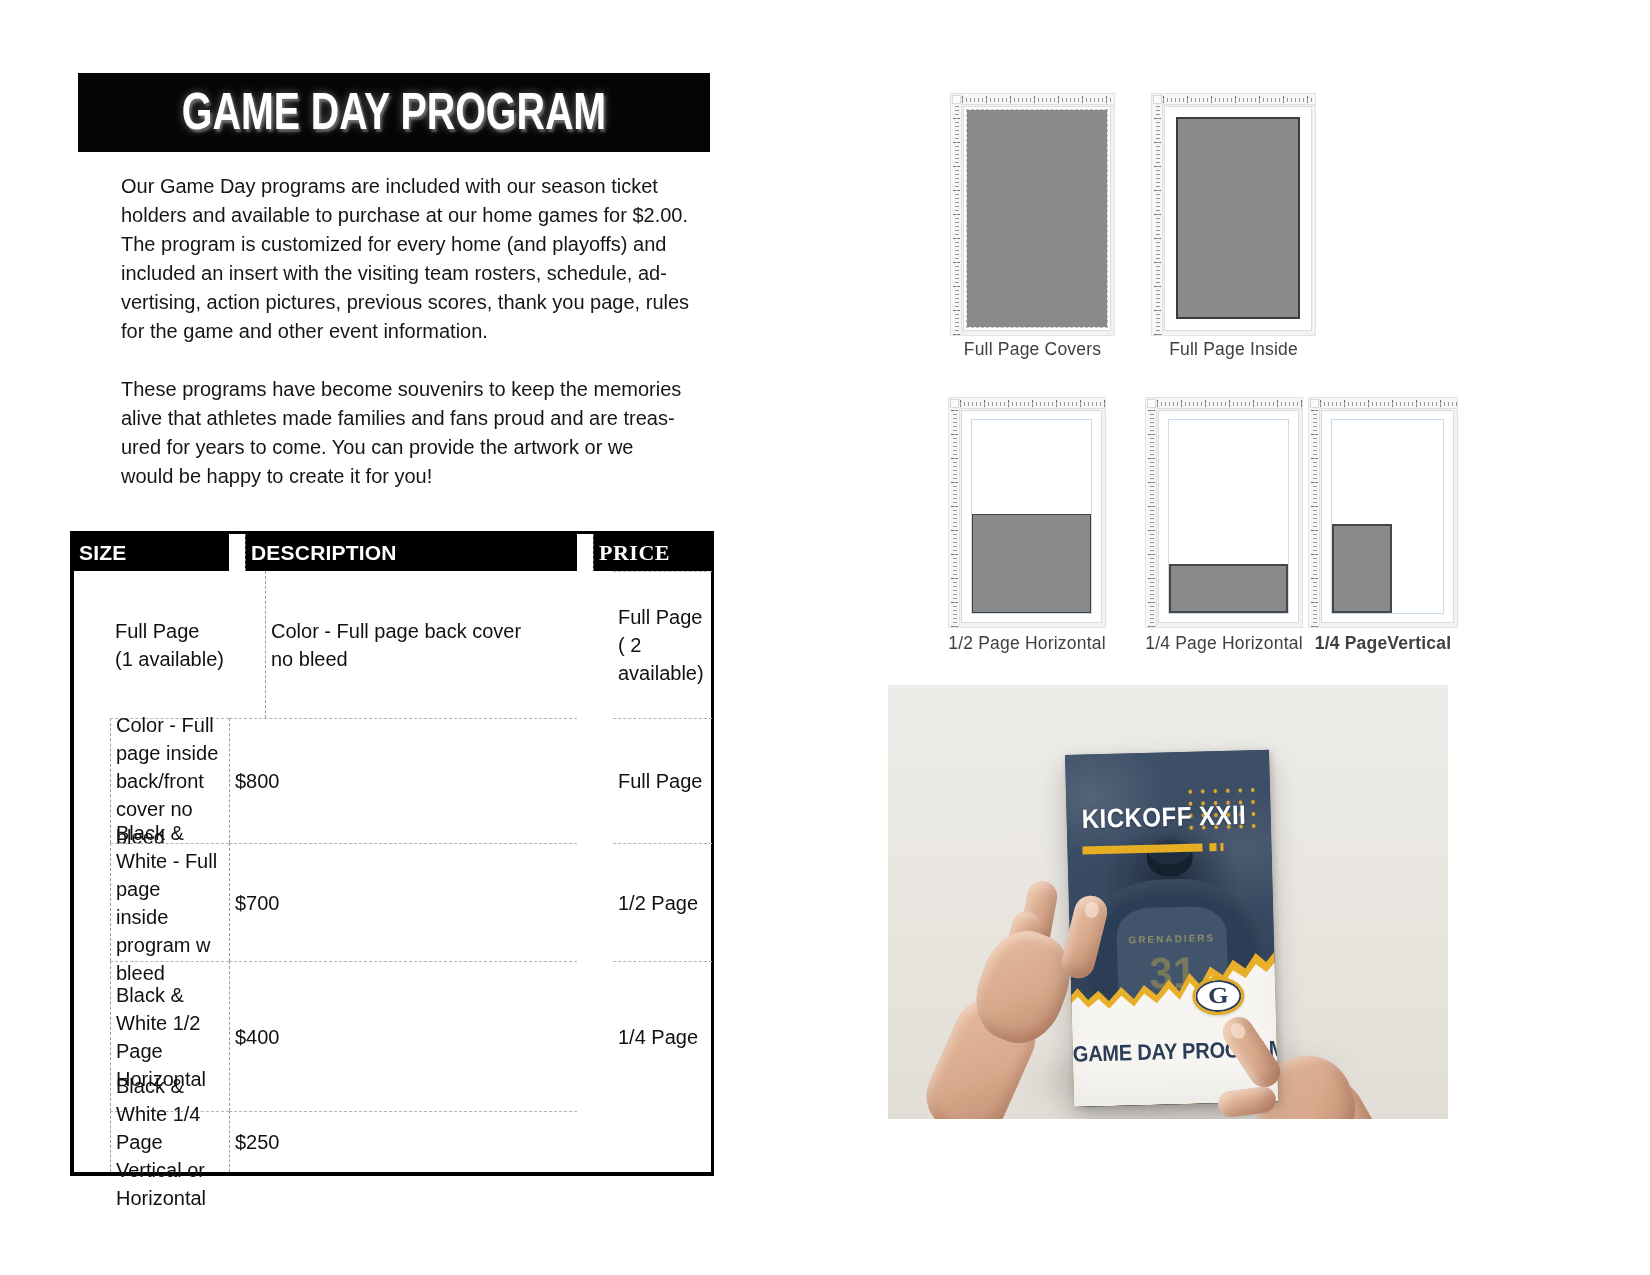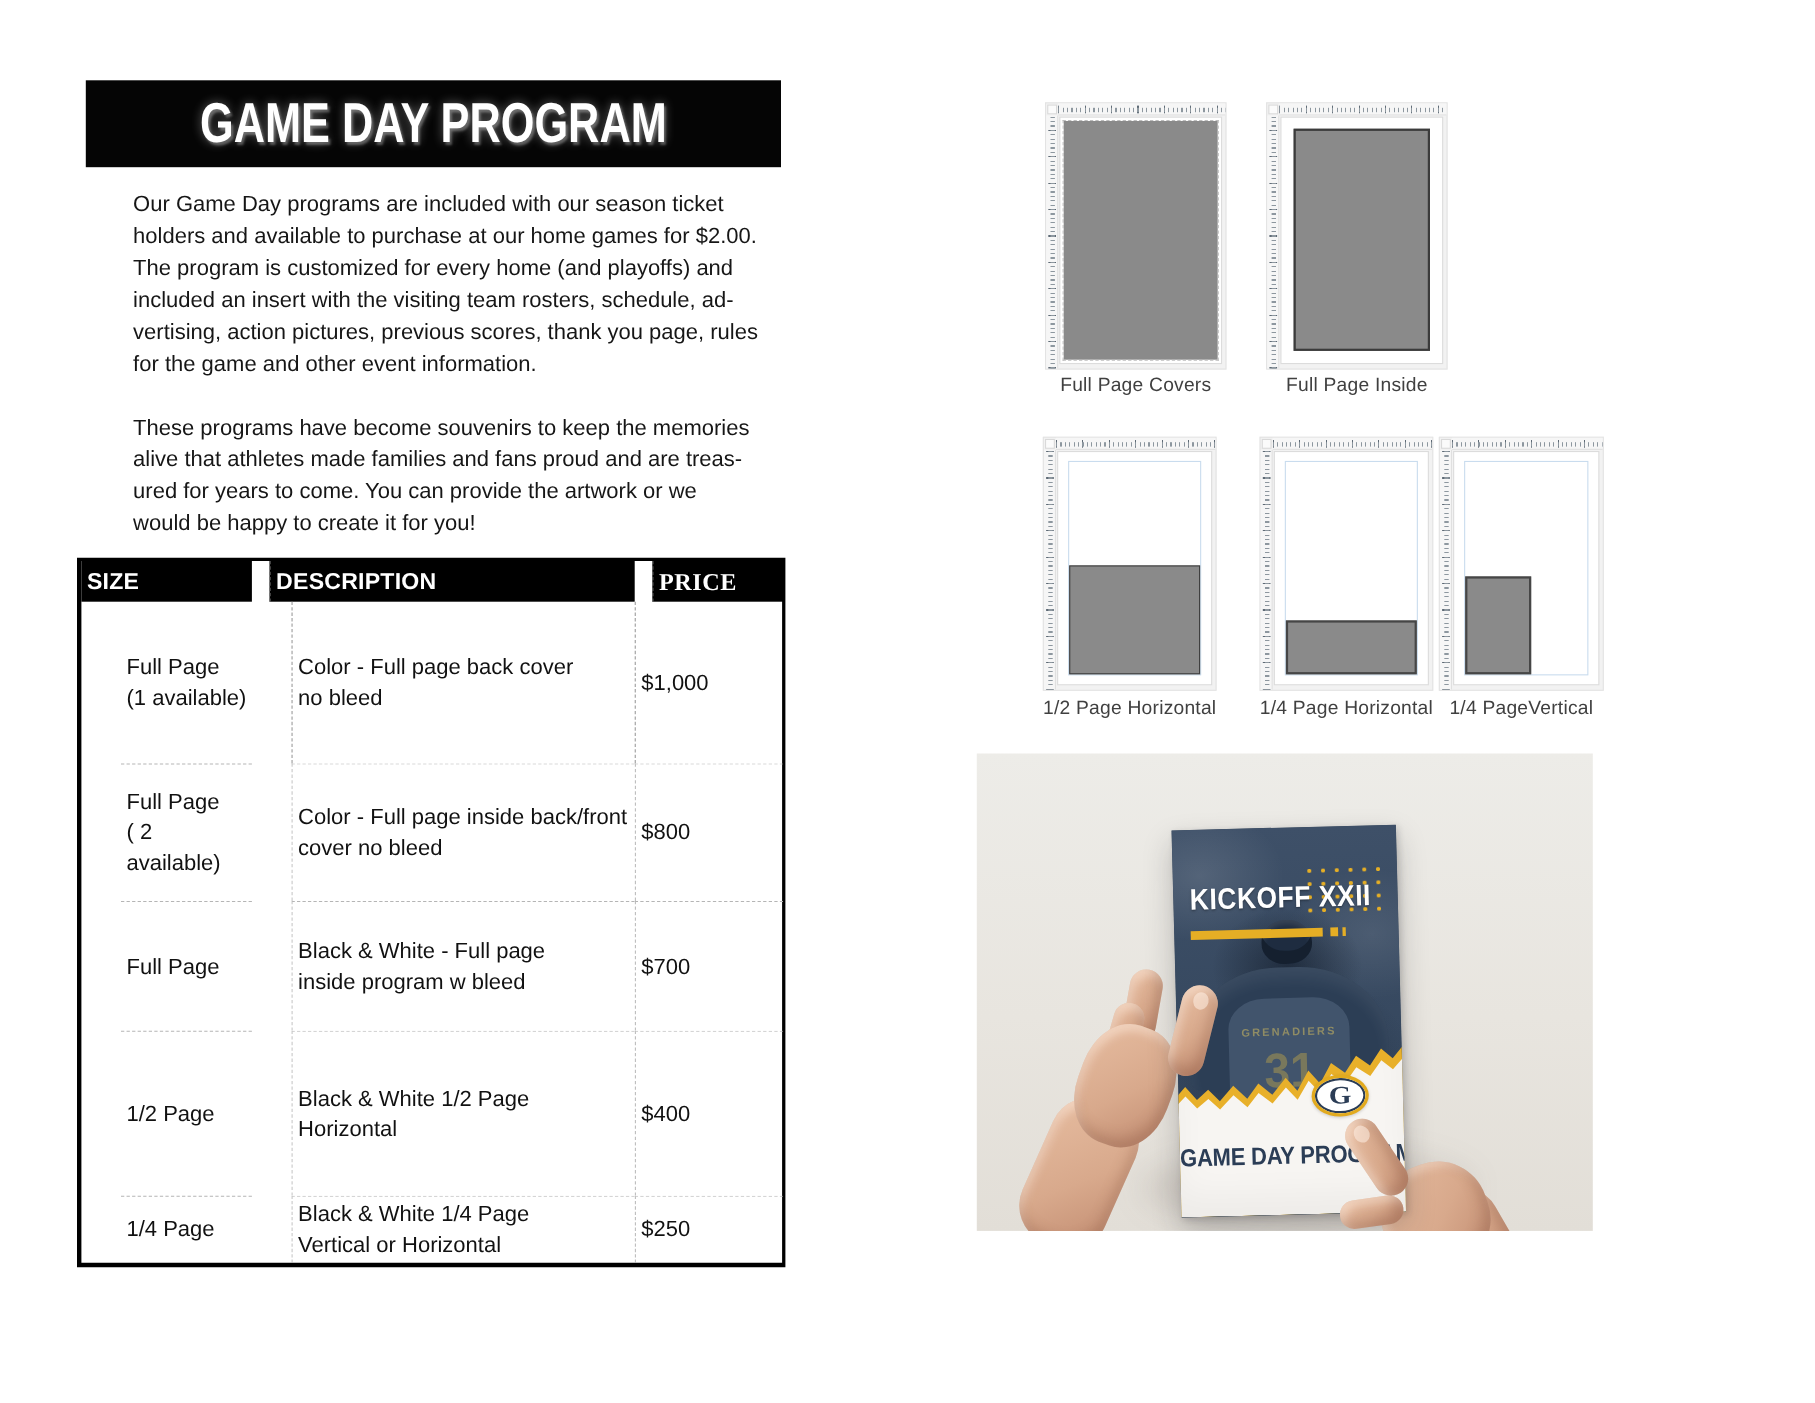--- a/index.html
+++ b/index.html
@@ -19,21 +19,21 @@
     letter-spacing:0px; transform:scaleY(1.25) scaleX(0.96); transform-origin:center;
     text-shadow:0 0 9px rgba(255,255,255,.38), 2px 2px 2px rgba(90,90,90,.85);
     white-space:nowrap;
   }
   .para { position:absolute; left:85px; width:640px; font-size:20px; line-height:29px; color:#161616; }
   .para1 { top:172px; }
   .para2 { top:375px; }
   .lines { white-space:pre-line;margin-left:36px; }
 
   .ptable {
-    position:absolute; left:70px; top:507px; width:644px;
+    position:absolute; left:70px; top:531px; width:644px;
     border:3px solid #000; border-left-width:4px; border-bottom-width:4px;
     display:grid;
     grid-template-columns:155px 348px 135px;
     grid-template-rows:37px 147px 125px 118px 150px 61px;
     background:#fff;
   }
   .th {
     background:#000; color:#fff; display:flex; align-items:center;
     font-size:21px; font-weight:bold; padding-left:5px; letter-spacing:.2px;
   }
@@ -177,21 +177,20 @@
   <div class="ptable">
 
     <div class="th">SIZE</div>
     <div class="th bl">DESCRIPTION</div>
     <div class="th bl serif">PRICE</div>
 
     <div class="td lines">Full Page
 (1 available)</div>
     <div class="td lines bl">Color - Full page back cover
 no bleed</div>
-    <div class="td bl">$1,000</div>
 
     <div class="td lines bt">Full Page
 ( 2 available)</div>
     <div class="td lines bl bt">Color - Full page inside back/front
 cover no bleed</div>
     <div class="td bl bt">$800</div>
 
     <div class="td lines bt">Full Page</div>
     <div class="td lines bl bt">Black &amp; White - Full page
 inside program w bleed</div>
@@ -249,21 +248,21 @@
     <div class="ruler-h"></div>
     <div class="ruler-v"></div>
     <div class="ruler-corner"></div>
     <div class="thumb-page">
       <div class="guide"></div>
       <div class="ad"></div>
     </div>
   </div>
   <div class="thumb-label" style="left:944px; top:633px; width:166px;">1/2 Page Horizontal</div>
   <div class="thumb-label" style="left:1141px; top:633px; width:166px;">1/4 Page Horizontal</div>
-  <div class="thumb-label" style="left:1303px; top:633px; width:160px;">1/4 PageVertical</div>
+  <div class="thumb-label" style="left:1303px; top:633px; width:160px;font-weight:bold;">1/4 PageVertical</div>
 
   <div class="photo">
     <div class="soft-shadow" style="left:150px; top:360px; width:300px; height:70px;"></div>
 
     <div class="capsule skin" style="left:136px; top:196px; width:30px; height:66px; transform:rotate(10deg); z-index:2;"></div>
     <div class="capsule skin" style="left:120px; top:226px; width:28px; height:60px; transform:rotate(16deg); z-index:2;"></div>
     <div class="capsule skin" style="left:92px; top:246px; width:86px; height:112px; border-radius:44%; transform:rotate(20deg); z-index:2;"></div>
     <div class="capsule skin" style="left:52px; top:312px; width:82px; height:140px; border-radius:36px; transform:rotate(24deg); z-index:1;"></div>
 
     <div class="capsule skin" style="left:368px; top:372px; width:98px; height:98px; border-radius:46%; transform:rotate(-20deg); z-index:2;"></div>

